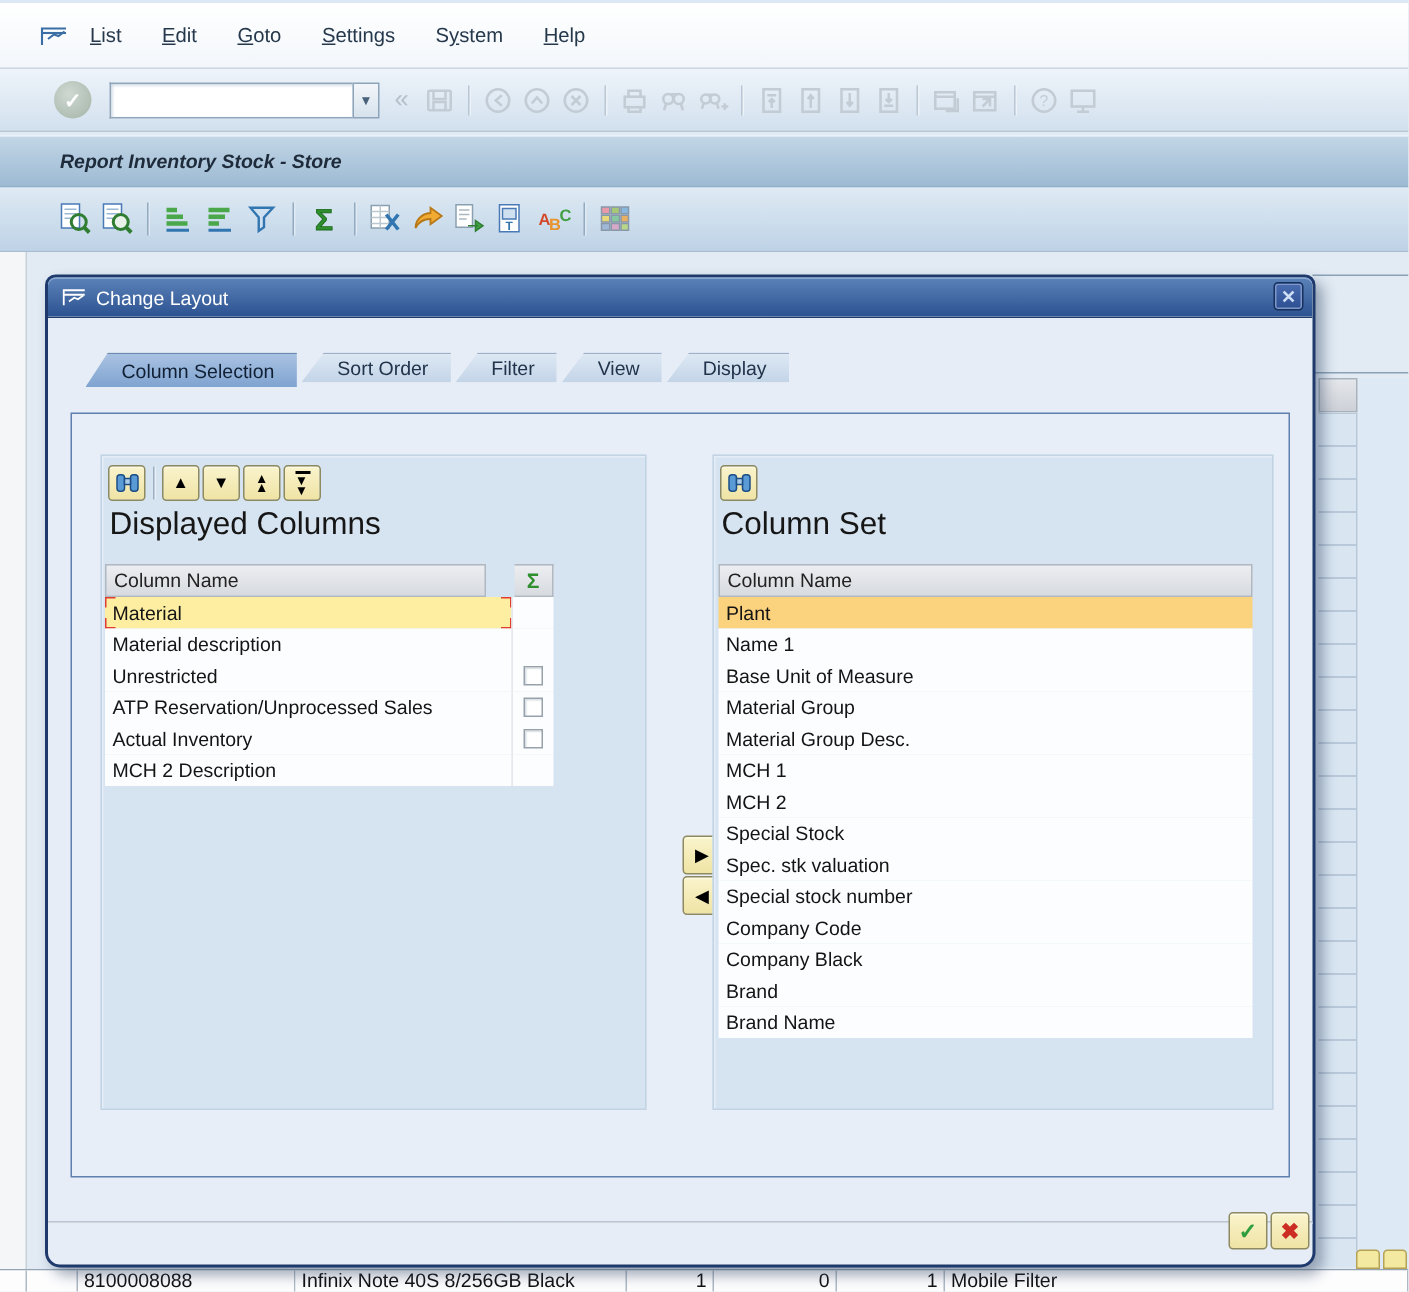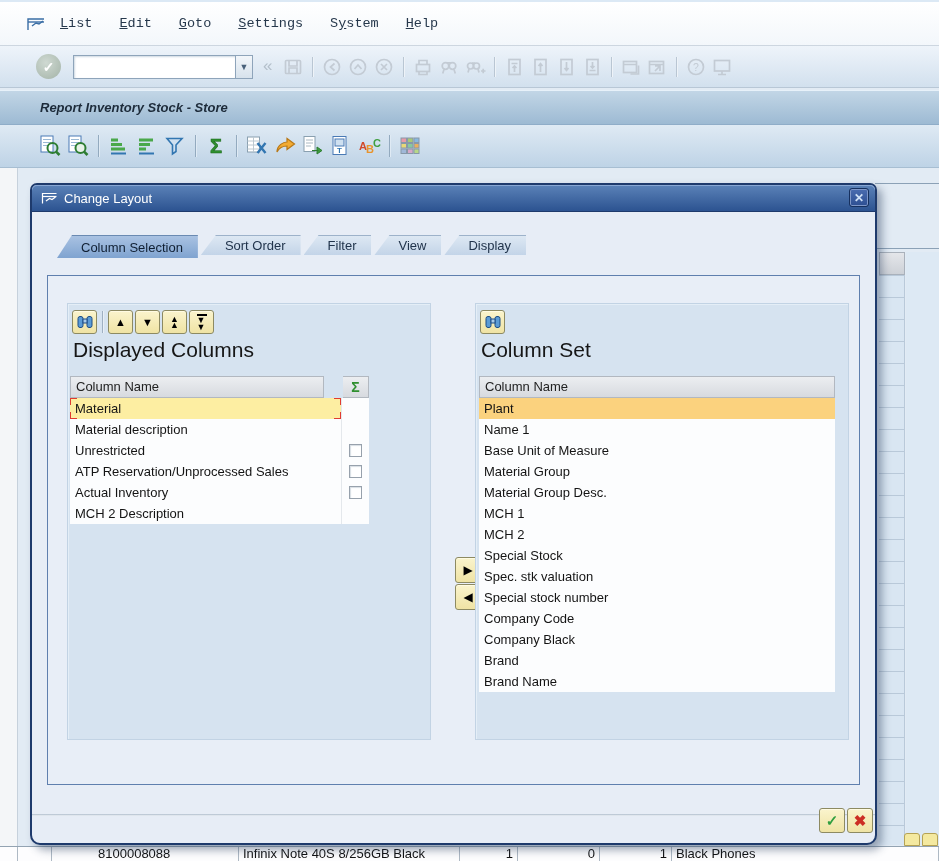--- a/index.html
+++ b/index.html
@@ -5,21 +5,21 @@
   * { margin:0; padding:0; box-sizing:border-box; }
   html,body { width:939px; height:861px; }
   body { font-family:"Liberation Sans", sans-serif; background:#e2ebf4; overflow:hidden; }
   .screen { position:relative; width:939px; height:861px; background:#e2ebf4; }
 
   
   .menubar { position:absolute; left:0; top:0; width:939px; height:46px;
     background:linear-gradient(#ffffff,#f3f7fb); border-top:2px solid #dce9f5;
     border-bottom:1px solid #cdd6e0; display:flex; align-items:center; }
   .menubar .micon { margin-left:26px; width:20px; height:16px; }
-  .menu-items { display:flex; gap:27px; margin-left:14px;font-family:Liberation Mono, monospace; }
+  .menu-items { display:flex; gap:27px; margin-left:14px; }
   .menu-item { font-size:13.5px; color:#26384c; cursor:default; }
   .menu-item .u { text-decoration:underline; }
 
   
   .toolbar { position:absolute; left:0; top:46px; width:939px; height:42px;
     background:linear-gradient(#eef4fa,#d2e0ee); border-bottom:1px solid #b8c7d6;
     display:flex; align-items:center; }
   .enter-btn { margin-left:36px; width:25px; height:25px; border-radius:50%;
     background:radial-gradient(circle at 40% 35%, #cfd9d2, #a3b3a7);
     color:#ffffff; font-size:14px; font-weight:bold; display:flex; align-items:center; justify-content:center; }
@@ -63,21 +63,21 @@
   .yellow-stub { position:absolute; width:16px; height:13px; background:#f4e9a0;
     border:1px solid #b5a254; border-radius:3px 3px 0 0; }
   .stub1 { left:904px; top:833px; } .stub2 { left:922px; top:833px; }
 
   .bottom-row { position:absolute; left:0; top:846px; width:939px; height:15px; display:flex;
     font-size:13px; color:#111; border-top:1px solid #93a3b2; background:#fdfdfe; }
   .bottom-row .bcell { height:15px; line-height:14px; padding:0 4px; border-right:1px solid #aeb9c4;
     background:#fdfdfe; overflow:hidden; white-space:nowrap; }
   .b0 { width:18px; background:#f4f6f8; border-right:1px solid #c6d1dc; }
   .bgap { width:34px; background:#eef1f4; border-right:2px solid #5f7089; }
-  .b1 { width:145px;margin-left:42px; } .b2 { width:221px; }
+  .b1 { width:145px; } .b2 { width:221px; }
   .b3 { width:58px; text-align:right; } .b4 { width:82px; text-align:right; } .b5 { width:72px; text-align:right; }
   .b6 { flex:1; border-right:none; }
 
   
   .dialog { position:absolute; left:30px; top:183px; width:847px; height:662px;
     background:#e7edf6; border:2px solid #1e3a6c; border-radius:7px 7px 10px 10px;
     box-shadow:5px 5px 9px rgba(45,65,95,.45); }
   .dlg-title { height:27px; background:linear-gradient(#5b82b8,#2c5391); border-radius:5px 5px 0 0;
     border-bottom:1px solid #1e3a6c; display:flex; align-items:center; position:relative;
     box-shadow:inset 0 1px 0 #87a6d3; }
@@ -394,21 +394,21 @@
   <div class="yellow-stub stub2"></div>
 
   <div class="bottom-row">
     <div class="bcell b0"></div>
     <div class="bcell bgap"></div>
     <div class="bcell b1">8100008088</div>
     <div class="bcell b2">Infinix Note 40S 8/256GB Black</div>
     <div class="bcell b3">1</div>
     <div class="bcell b4">0</div>
     <div class="bcell b5">1</div>
-    <div class="bcell b6">Black Phones</div>
+    <div class="bcell b6">Mobile Filter</div>
   </div>
 
   <div class="dialog">
     <div class="dlg-title">
       <svg class="dicon" viewBox="0 0 17 14">
         <g stroke="#ffffff" fill="none" stroke-width="1.2">
           <path d="M1.5 12.5v-10h14"></path>
             <path d="M1.5 5.5h14"></path>
             <path d="M5 10l3.5-2.5 2.5 1 3.5-2.5"></path>
         </g>

